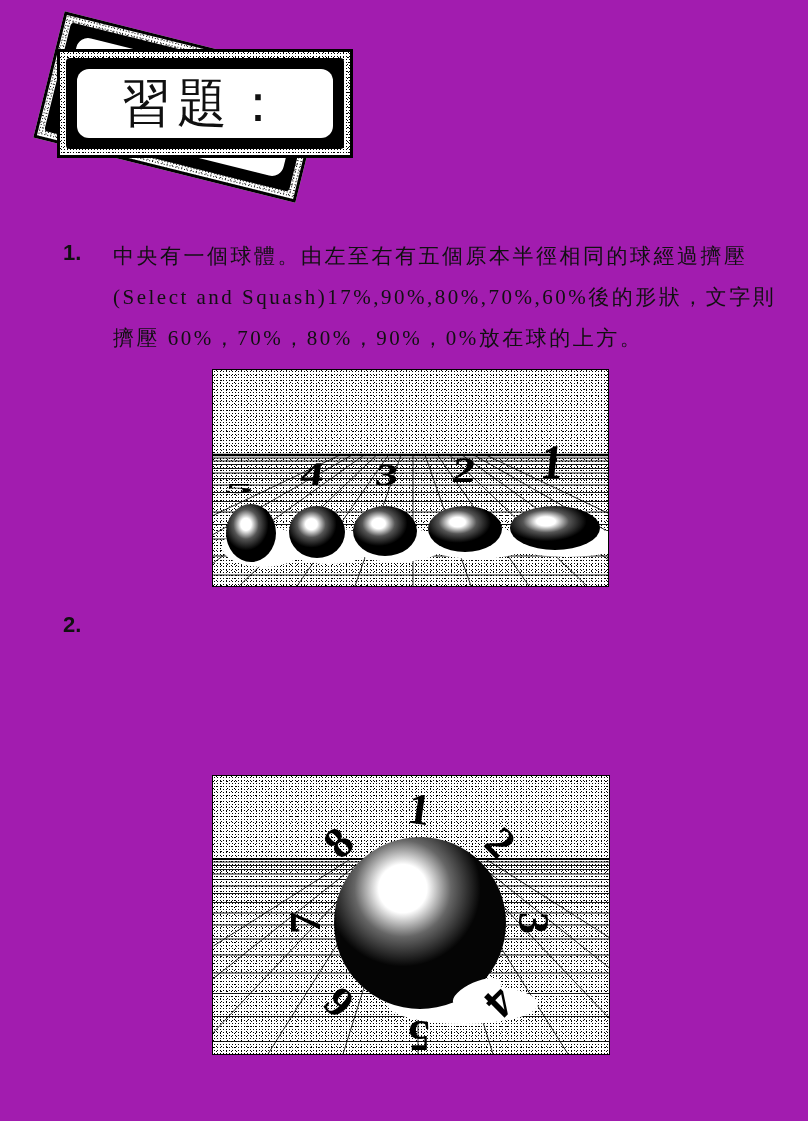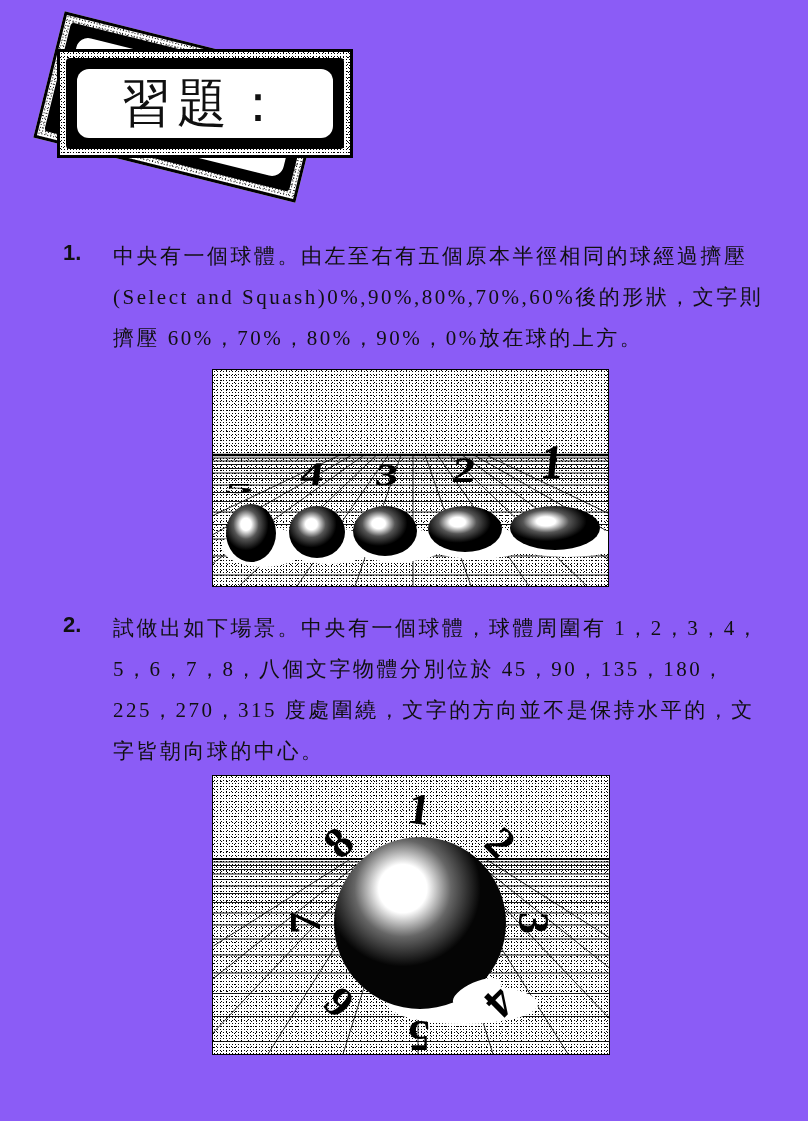--- a/index.html
+++ b/index.html
@@ -1,18 +1,18 @@
 <!DOCTYPE html>
 <html><head>
 <meta charset="utf-8">
 <style>
   html,body { margin:0; padding:0; }
   .page {
     position:relative; width:808px; height:1121px;
-    background:#8b5cf6; overflow:hidden;
+    background:#a21caf; overflow:hidden;
     font-family:"Liberation Serif","DejaVu Serif",serif;
     color:#101010;
   }
   
   .stipple {
     background-color:#fff;
     background-image:
       radial-gradient(circle,#000 0.7px, transparent 0.85px),
       radial-gradient(circle,#000 0.7px, transparent 0.85px),
       radial-gradient(circle,#000 0.6px, transparent 0.75px);
@@ -68,21 +68,21 @@
         <div class="frame-white">
           <span class="banner-title">習題：</span>
         </div>
       </div>
     </div>
   </div>
 
   <div class="ex-number" style="top:240px;">1.</div>
   <div class="ex-lines" style="top:236px;">
     <div class="ex-line">中央有一個球體。由左至右有五個原本半徑相同的球經過擠壓</div>
-    <div class="ex-line">(Select and Squash)0%,90%,80%,70%,60%後的形狀，文字則</div>
+    <div class="ex-line">(Select and Squash)17%,90%,80%,70%,60%後的形狀，文字則</div>
     <div class="ex-line">擠壓 60%，70%，80%，90%，0%放在球的上方。</div>
   </div>
 
   <div class="figure stipple" style="left:212px; top:369px; width:395px; height:216px;">
     <svg width="395" height="216" viewBox="0 0 395 216">
       <defs>
         <radialGradient id="bg1" cx="40%" cy="35%" r="75%">
           <stop offset="0" stop-color="#fff"></stop>
           <stop offset="0.14" stop-color="#fff"></stop>
           <stop offset="0.34" stop-color="#555"></stop>
@@ -142,26 +142,20 @@
     </svg>
 
     <div class="fig-num f1" style="left:26px;  top:118px; transform:translate(-50%,-50%) skewX(-8deg) scale(1.25,0.3);">5</div>
     <div class="fig-num f1" style="left:99px;  top:104px; transform:translate(-50%,-50%) skewX(-8deg) scale(1,0.72);">4</div>
     <div class="fig-num f1" style="left:174px; top:105px; transform:translate(-50%,-50%) skewX(-8deg) scale(1,0.66);">3</div>
     <div class="fig-num f1" style="left:251px; top:100px; transform:translate(-50%,-50%) skewX(-8deg) scale(1,0.78);">2</div>
     <div class="fig-num f1" style="left:339px; top:92px;  transform:translate(-50%,-50%) skewX(-6deg) scale(0.95,1.05);">1</div>
   </div>
 
   <div class="ex-number" style="top:612px;">2.</div>
-  <div class="ex-lines" style="top:608px;">
-    <div class="ex-line">試做出如下場景。中央有一個球體，球體周圍有 1，2，3，4，</div>
-    <div class="ex-line">5，6，7，8，八個文字物體分別位於 45，90，135，180，</div>
-    <div class="ex-line">225，270，315 度處圍繞，文字的方向並不是保持水平的，文</div>
-    <div class="ex-line">字皆朝向球的中心。</div>
-  </div>
 
   <div class="figure stipple" style="left:212px; top:775px; width:396px; height:278px;">
     <svg width="396" height="278" viewBox="0 0 396 278">
       <defs>
         <radialGradient id="bg2" cx="40%" cy="30%" r="78%">
           <stop offset="0" stop-color="#fff"></stop>
           <stop offset="0.18" stop-color="#fff"></stop>
           <stop offset="0.36" stop-color="#666"></stop>
           <stop offset="0.58" stop-color="#050505"></stop>
         </radialGradient>

